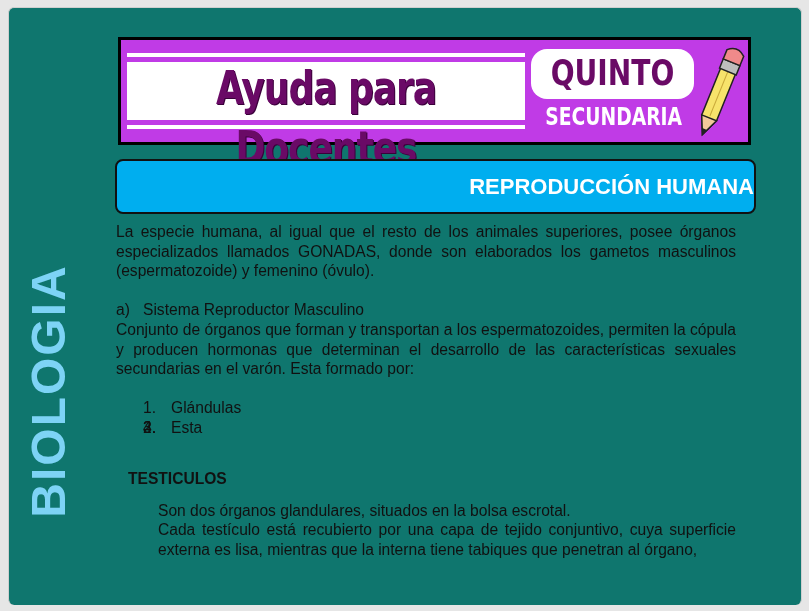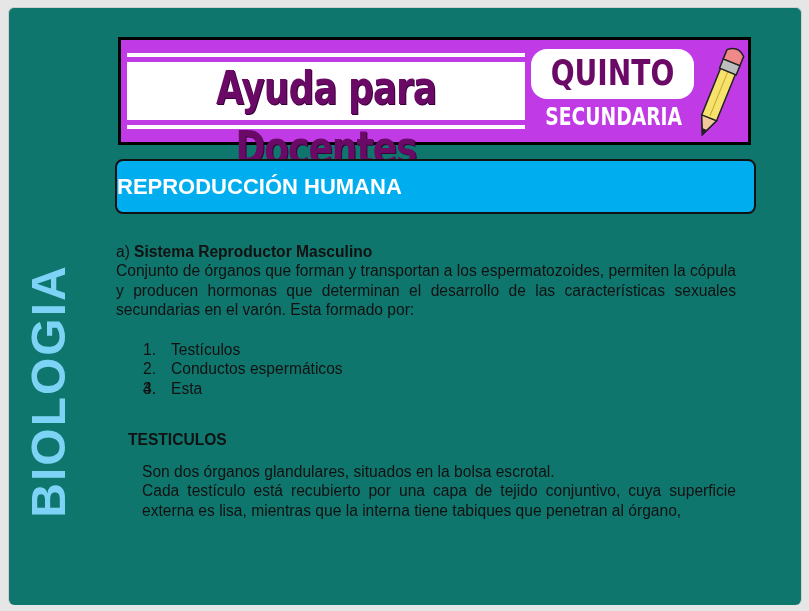--- a/index.html
+++ b/index.html
@@ -8,36 +8,36 @@
   .banner { position:absolute; left:109px; top:29px; width:627px; height:102px; border:3px solid #000; background:#c03be6; }
   .white-band { position:absolute; left:6px; top:13px; width:398px; height:76px; background:#fff; }
   .band-line-top { position:absolute; left:0; top:4px; width:100%; height:5px; background:#c03be6; }
   .band-line-bot { position:absolute; left:0; bottom:4px; width:100%; height:5px; background:#c03be6; }
   .brand { position:absolute; left:6px; top:18px; width:398px; text-align:center; font-family:"DejaVu Sans Condensed","DejaVu Sans", sans-serif; font-weight:bold; font-size:40px; letter-spacing:-1px; color:#6a0a66; line-height:52px; transform:scaleY(1.15); transform-origin:top; text-shadow:1px 1px 0 #3a003a; }
   .quinto-box { position:absolute; left:410px; top:9px; width:163px; height:50px; background:#fff; border-radius:16px; }
   .quinto { position:absolute; left:410px; top:8px; width:163px; text-align:center; font-family:"DejaVu Sans", sans-serif; font-weight:bold; font-size:36px; color:#6a0a66; line-height:50px; transform:scaleX(0.78); letter-spacing:0; }
   .secundaria { position:absolute; left:405px; top:60px; width:175px; text-align:center; font-family:"DejaVu Sans", sans-serif; font-weight:bold; font-size:24px; color:#ffffff; line-height:34px; transform:scaleX(0.78); }
   .pencil { position:absolute; left:574px; top:2px; width:50px; height:98px; }
   .title-box { position:absolute; left:106px; top:151px; width:637px; height:51px; background:#00aeef; border:2px solid #111; border-radius:8px; }
-  .title { position:absolute; left:0; top:0; width:100%; text-align:left; line-height:51px; font-family:"Liberation Sans", sans-serif; font-weight:bold; font-size:22px; color:#ffffff; }
+  .title { position:absolute; left:0; top:0; width:100%; text-align:right; line-height:51px; font-family:"Liberation Sans", sans-serif; font-weight:bold; font-size:22px; color:#ffffff; }
   .side-label { position:absolute; left:13px; top:215px; width:52px; height:335px; }
   .side-label span { position:absolute; left:50%; top:50%; transform:translate(-50%,-50%) rotate(-90deg); font-family:"Liberation Sans", sans-serif; font-weight:900; font-size:48px; color:#7dd3f5; letter-spacing:2px; white-space:nowrap; }
   .body-text { position:absolute; left:107px; top:214px; width:620px; font-family:"Liberation Sans", sans-serif; font-size:15.6px; line-height:19.6px; color:#111; }
   .p { margin:0; text-align:justify; }
   .p.last { text-align-last:left; }
   .gap { height:19.6px; }
   .section-head { position:relative; margin:0; }
   .section-letter { position:absolute; left:0; top:0; }
-  .section-title { margin-left:18px; font-weight:bold; }
+  .section-title { margin-left:27px; font-weight:normal; }
   .indent { }
   .list { margin:0; padding:0; list-style:none; margin-left:27px; }
   .list li { position:relative; padding-left:28px; }
   .list .num { position:absolute; left:0; }
   .subhead { font-weight:bold; margin:12px; }
-  .indent2 { margin-left:26px; }
+  .indent2 { margin-left:42px; }
 </style>
 </head>
 <body>
 
 <div class="page">
 
   <div class="banner">
     <div class="white-band">
       <div class="band-line-top"></div>
       <div class="band-line-bot"></div>
@@ -60,32 +60,33 @@
 
   <div class="title-box">
     <div class="title">REPRODUCCIÓN HUMANA</div>
   </div>
 
   <div class="side-label">
     <span>BIOLOGIA</span>
   </div>
 
   <div class="body-text">
+    <p class="p last">La especie humana, al igual que el resto de los animales superiores, posee órganos especializados llamados GONADAS, donde son elaborados los gametos masculinos (espermatozoide) y femenino (óvulo).</p>
     <div class="gap"></div>
 
     <div class="section-head">
       <span class="section-letter">a)</span>
       <div class="section-title">Sistema Reproductor Masculino</div>
     </div>
     <p class="p last indent">Conjunto de órganos que forman y transportan a los espermatozoides, permiten la cópula y producen hormonas que determinan el desarrollo de las características sexuales secundarias en el varón. Esta formado por:</p>
     <div class="gap"></div>
 
     <ul class="list">
-      <li><span class="num">1.</span><span>Testículos</span></li>
-      <li><span class="num">2.</span><span>Conductos espermáticos</span></li>
+      <li><span class="num">1.</span><span>Glándulas</span></li>
+      <li><span class="num">2.</span></li>
       <li><span class="num">3.</span></li>
       <li><span class="num">4.</span><span>Esta</span></li>
     </ul>
     <div class="gap"></div>
 
     <p class="subhead">TESTICULOS</p>
     <p class="p last indent2">Son dos órganos glandulares, situados en la bolsa escrotal.</p>
     <p class="p indent2">Cada testículo está recubierto por una capa de tejido conjuntivo, cuya superficie externa es lisa, mientras que la interna tiene tabiques que penetran al órgano,</p>
   </div>
 

